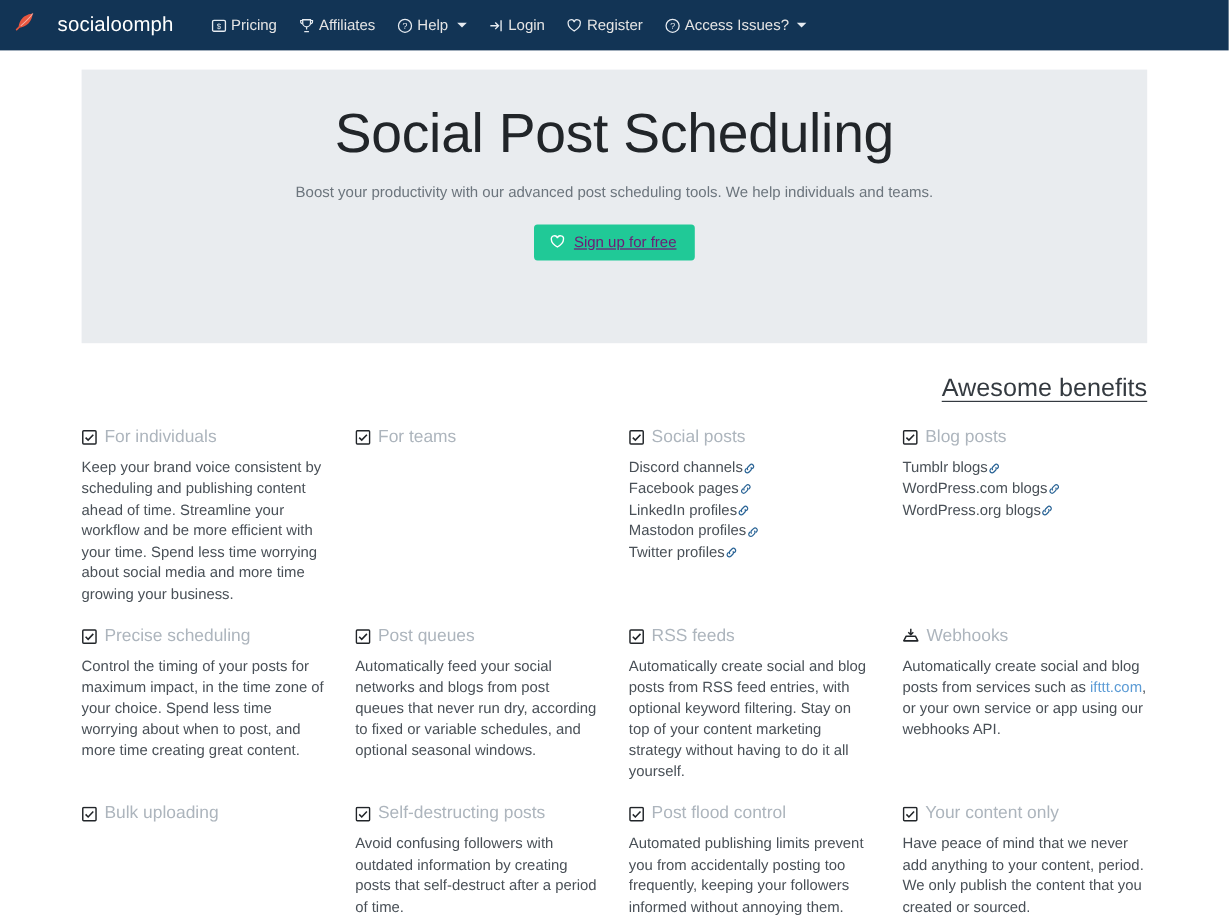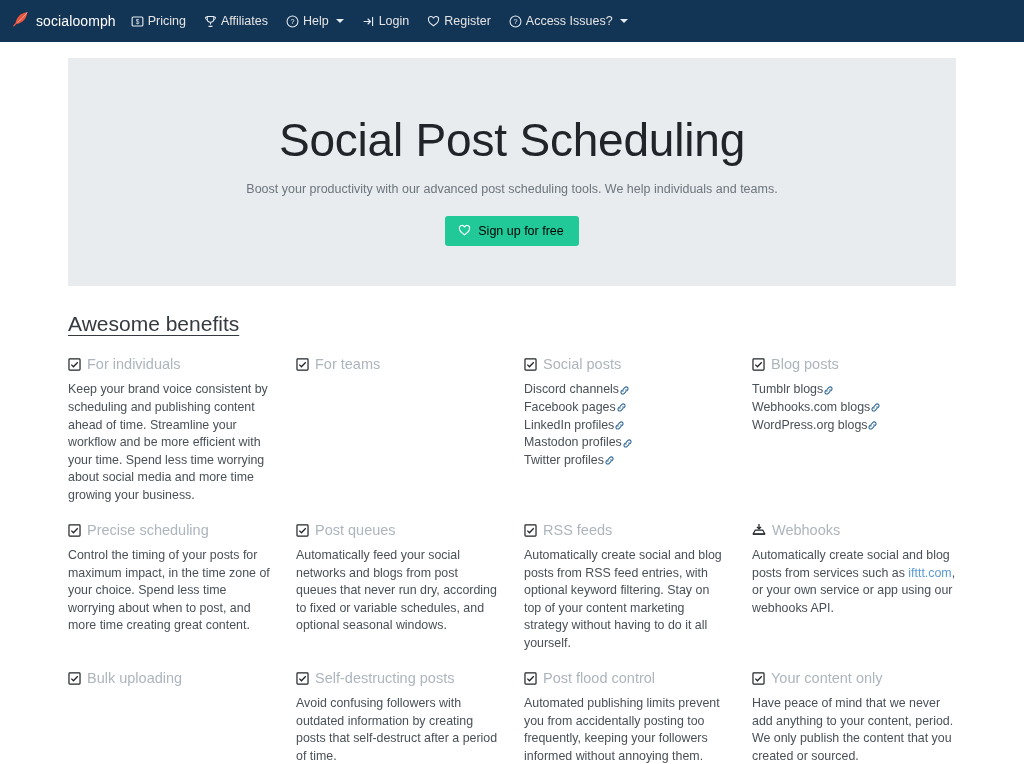--- a/index.html
+++ b/index.html
@@ -18,26 +18,26 @@
     height: 42px;
     background: #123455;
     display: flex;
     align-items: center;
     padding: 0 0 0 12px;
     gap: 0;
   }
   .brand {
     display: flex;
     align-items: center;
-    gap: 7px;
+    gap: 19px;
     color: #ffffff;
-    font-size: 14px;
+    font-size: 17px;
     font-weight: 400;
     letter-spacing: .1px;
-    margin-right: 6px;
+    margin-right: 22px;
     text-decoration: none;
     white-space: nowrap;
   }
   .brand .feather { display: block; }
 
   .nav-link {
     display: flex;
     align-items: center;
     gap: 4px;
     color: #e5e5e5;
@@ -57,56 +57,57 @@
 
   
   .hero {
     margin: 16px 68px 0 68px;
     background: #e9ecef;
     height: 228px;
     display: flex;
     flex-direction: column;
     align-items: center;
     justify-content: flex-start;
-    padding-top: 56px;
+    padding-top: 27px;
   }
   .hero-title {
     font-size: 46px;
     font-weight: 300;
     color: #212529;
     line-height: 1.15;
     letter-spacing: -.2px;
   }
   .hero-sub {
     margin-top: 15px;
     font-size: 12.5px;
     color: #6c757d;
     font-weight: 400;
   }
   .signup-btn {
     margin-top: 20px;
     background: #20c997;
     border: none;
-    color: #000000;
+    color: #701a75;
     font-size: 12.5px;
     font-family: "Liberation Sans", sans-serif;
     padding: 8px 15px 8px 13px;
     border-radius: 3px;
     display: inline-flex;
     align-items: center;
     gap: 7px;
     cursor: pointer;
+    text-decoration: underline;
   }
 
   
   .benefits {
     margin: 26px 68px 0 68px;
   }
   .benefits-heading {
-    text-align: left;
+    text-align: right;
     font-size: 21px;
     font-weight: 400;
     color: #343a40;
     text-decoration: underline;
     text-underline-offset: 4px;
     text-decoration-thickness: 1px;
     margin-bottom: 20px;
     margin-top: 21px;
   }
   .grid {
@@ -333,21 +334,21 @@
           <li>
             <a href="#">Tumblr blogs</a>
             <span style="display:inline-flex;align-items:center">
               <svg width="11" height="11" viewBox="0 0 16 16" style="display:block">
                 <path d="M6.3 9.7a2.6 2.6 0 0 1 0-3.7l2.4-2.4a2.6 2.6 0 0 1 3.7 3.7l-1.1 1.1" fill="none" stroke="#2a6496" stroke-width="1.5"></path>
                 <path d="M9.7 6.3a2.6 2.6 0 0 1 0 3.7l-2.4 2.4a2.6 2.6 0 0 1-3.7-3.7l1.1-1.1" fill="none" stroke="#2a6496" stroke-width="1.5"></path>
               </svg>
             </span>
           </li>
           <li>
-            <a href="#">Webhooks.com blogs</a>
+            <a href="#">WordPress.com blogs</a>
             <span style="display:inline-flex;align-items:center">
               <svg width="11" height="11" viewBox="0 0 16 16" style="display:block">
                 <path d="M6.3 9.7a2.6 2.6 0 0 1 0-3.7l2.4-2.4a2.6 2.6 0 0 1 3.7 3.7l-1.1 1.1" fill="none" stroke="#2a6496" stroke-width="1.5"></path>
                 <path d="M9.7 6.3a2.6 2.6 0 0 1 0 3.7l-2.4 2.4a2.6 2.6 0 0 1-3.7-3.7l1.1-1.1" fill="none" stroke="#2a6496" stroke-width="1.5"></path>
               </svg>
             </span>
           </li>
           <li>
             <a href="#">WordPress.org blogs</a>
             <span style="display:inline-flex;align-items:center">

